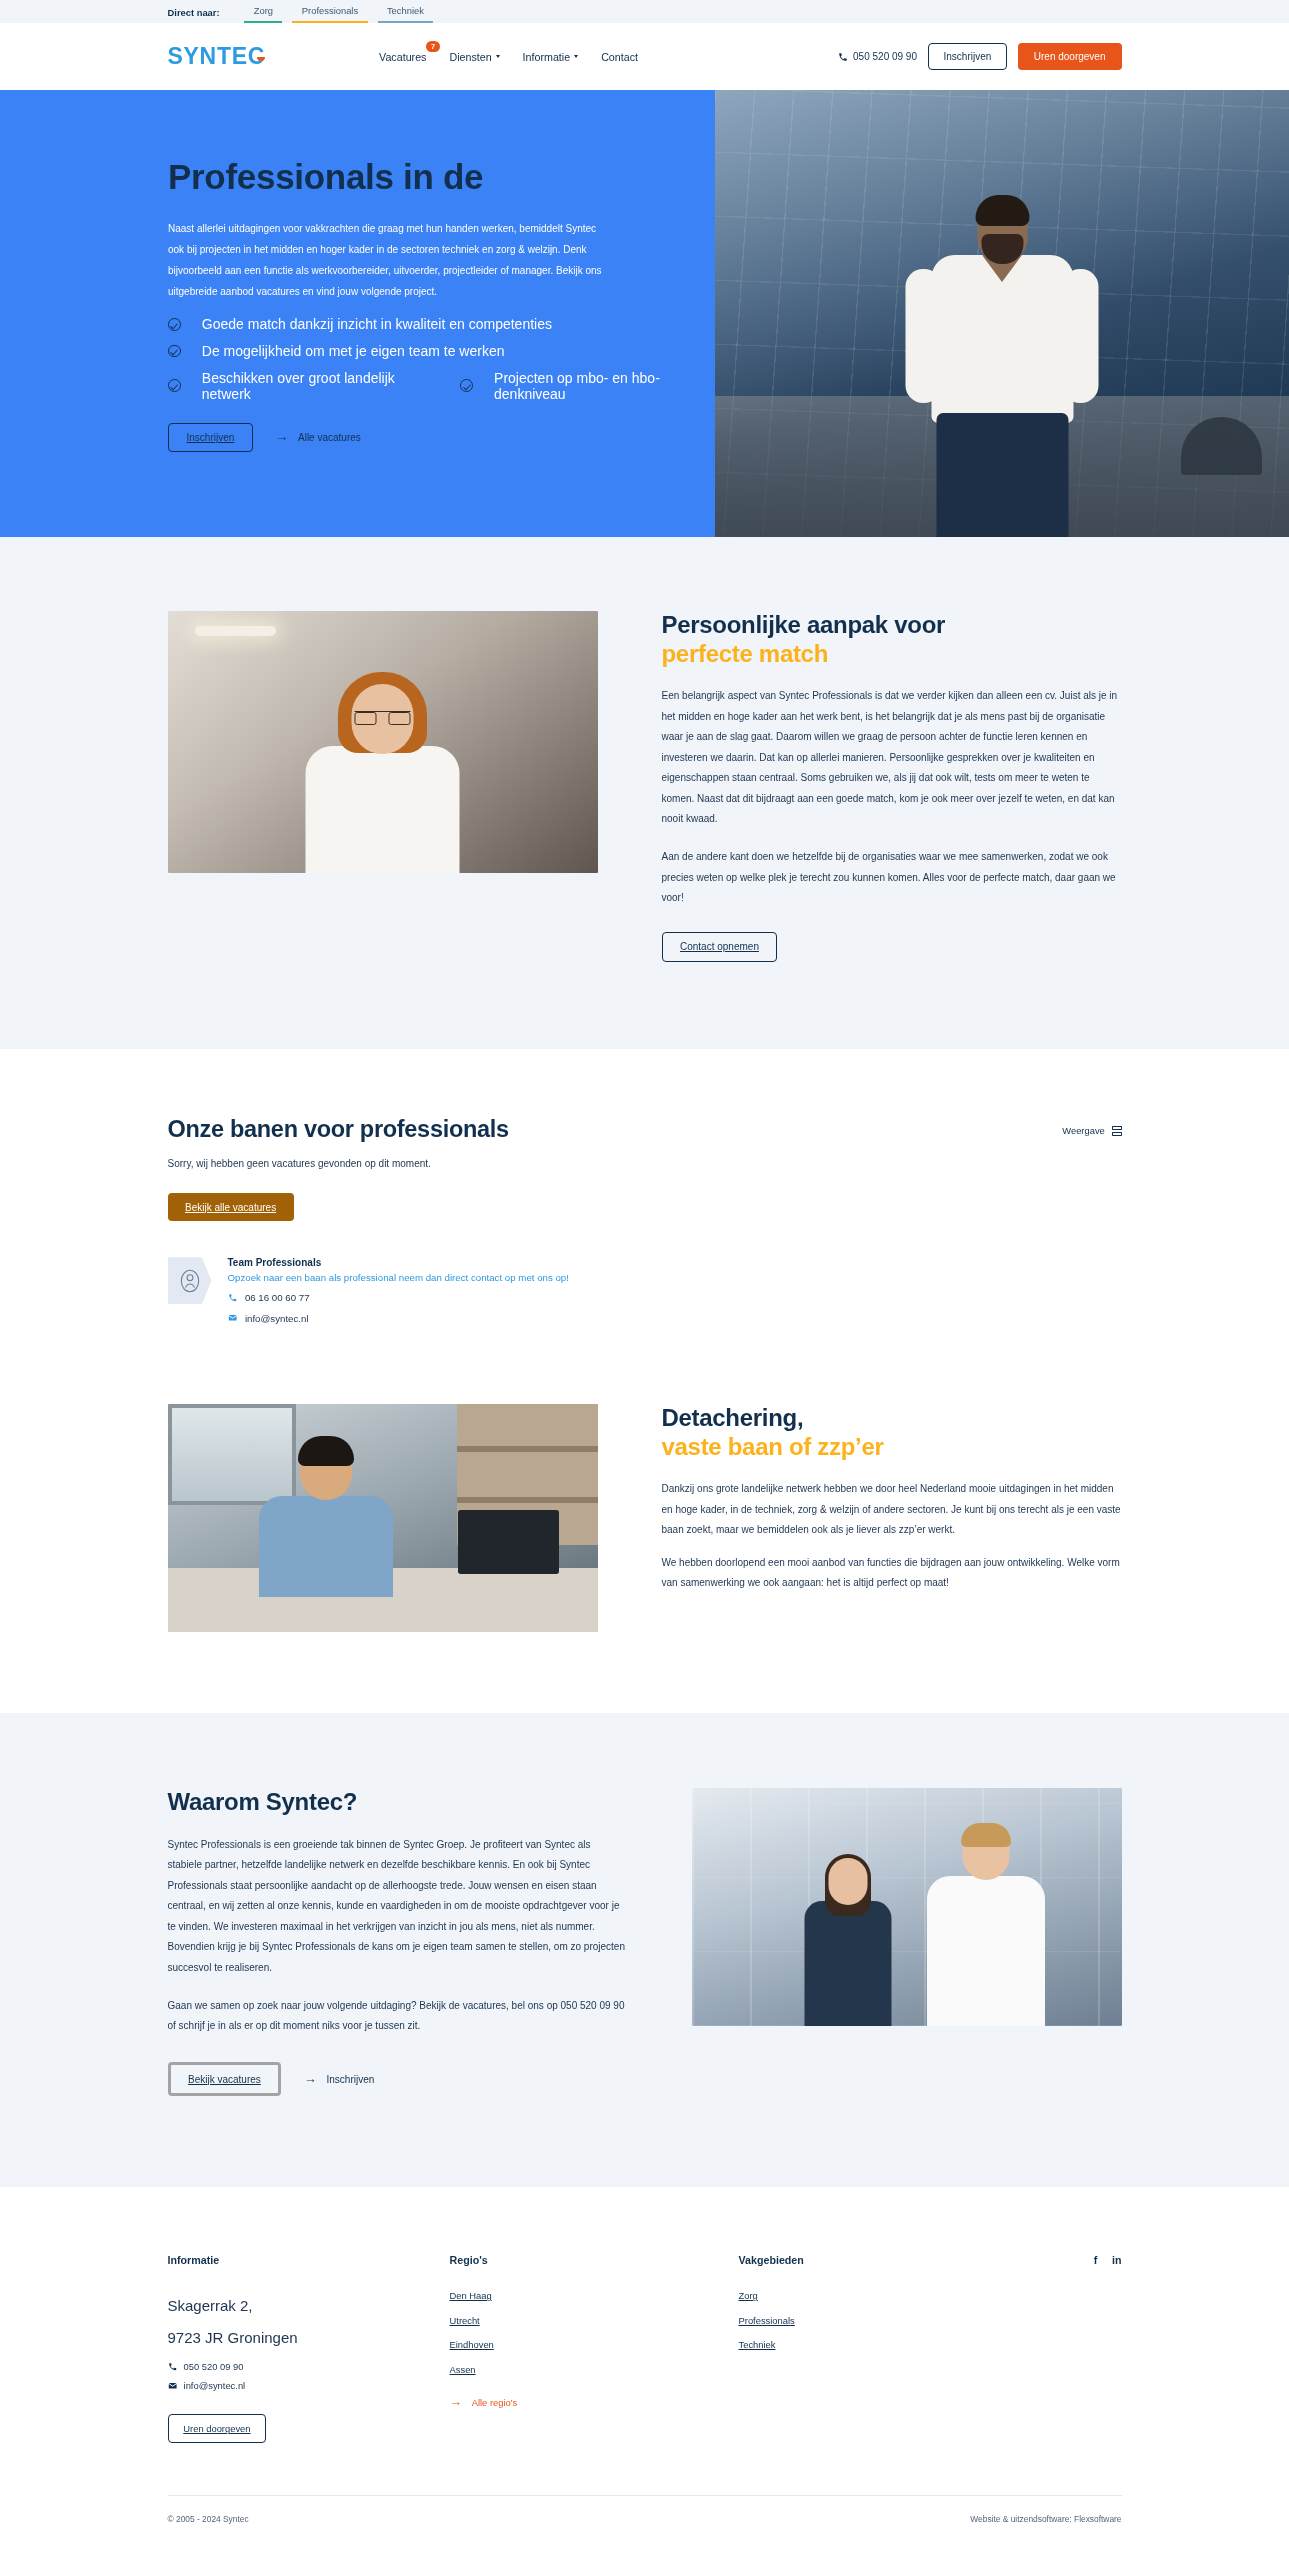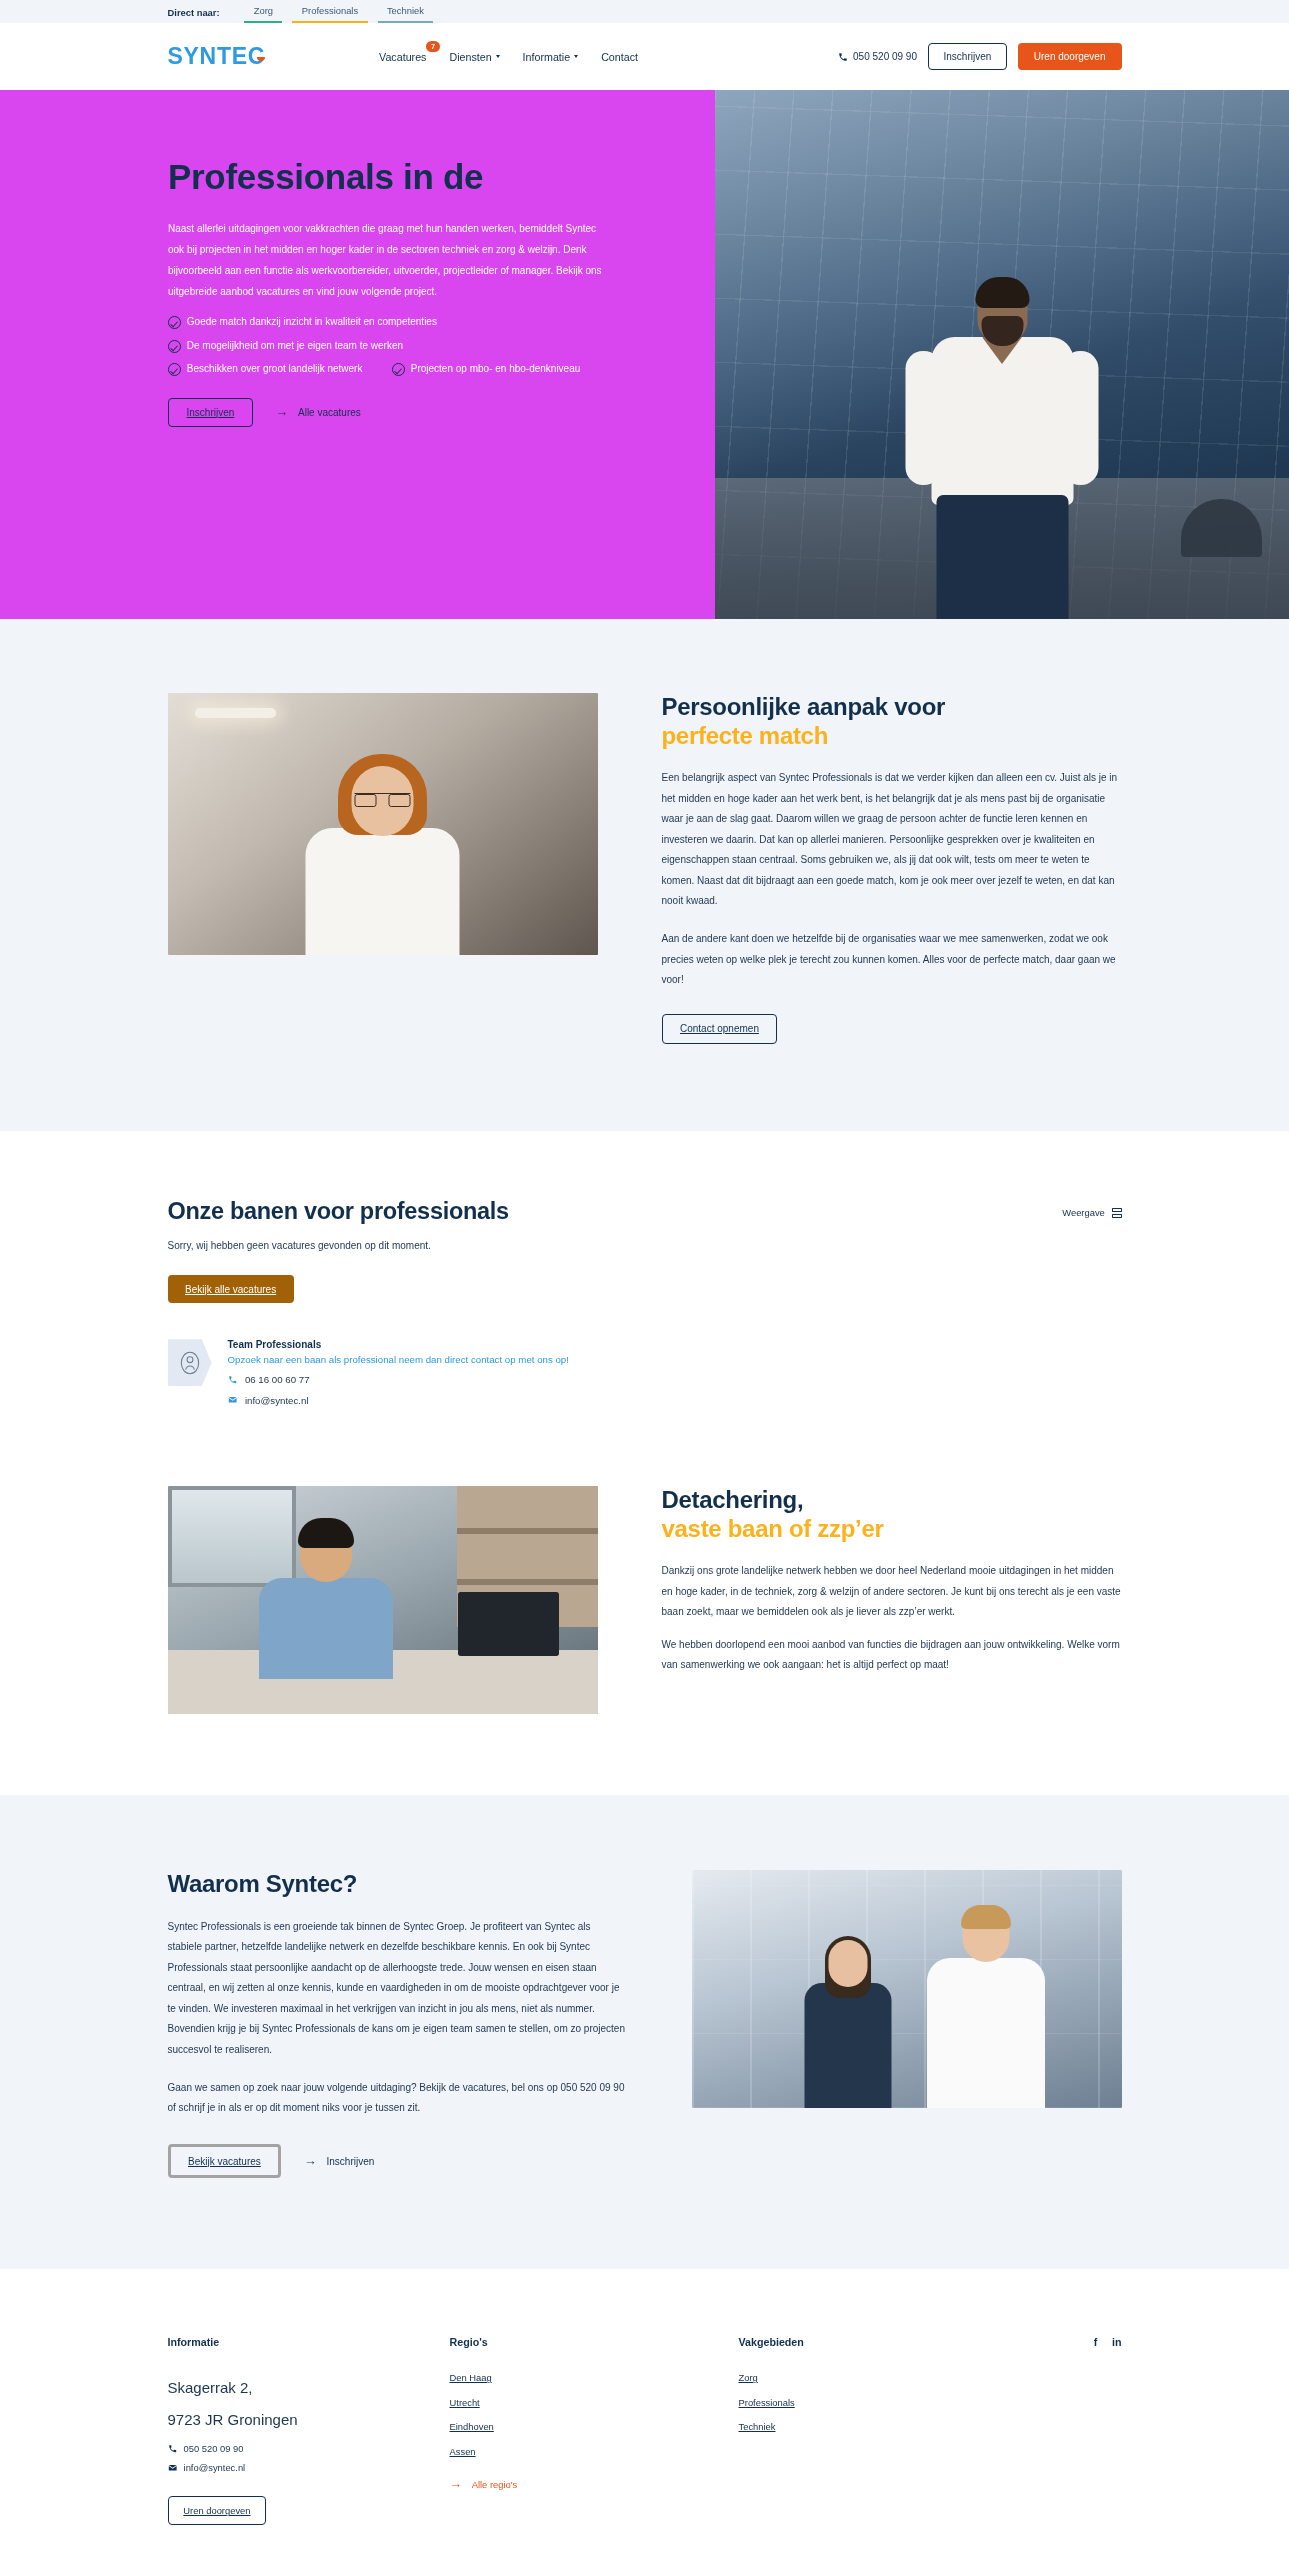--- a/index.html
+++ b/index.html
@@ -126,23 +126,23 @@
   .btn-outline-navy {
     border: 1px solid #12304e; color: #12304e;
     background: #fff; padding: 7.4px 14.8px;
   }
   .btn-orange {
     background: #e8551a; color: #fff; padding: 8px 16px; border: none;
   }
 
   
   .hero {
-    background: #d946ef;
+    background: #3b82f6;
     display: flex;
-    height: 529px;
+    height: 447px;
     overflow: hidden;
   }
   .hero-left {
     flex: 0 0 715px;
     padding: 67px 0 0 168px;
   }
   .hero h1 {
     font-size: 35px;
     line-height: 1.16;
     font-weight: 800;
@@ -153,22 +153,22 @@
   .hero p.lead {
     color: #ffffff;
     font-size: 10px;
     line-height: 2.1;
     margin-top: 20px;
     max-width: 443px;
   }
   .checks { margin-top: 14.8px; }
   .check-row { display: flex; gap: 29.5px; margin-bottom: 10.7px; }
   .check {
-    display: flex; align-items: flex-start; gap: 6px;
-    color: #ffffff; font-size: 10px;
+    display: flex; align-items: center; gap: 21px;
+    color: #ffffff; font-size: 14px;
   }
   .check-ico {
     flex: 0 0 auto;
     width: 12.8px; height: 12.8px;
     border: 1.1px solid #12304e;
     border-radius: 50%;
     position: relative;
   }
   .check-ico::after {
     content: "";

